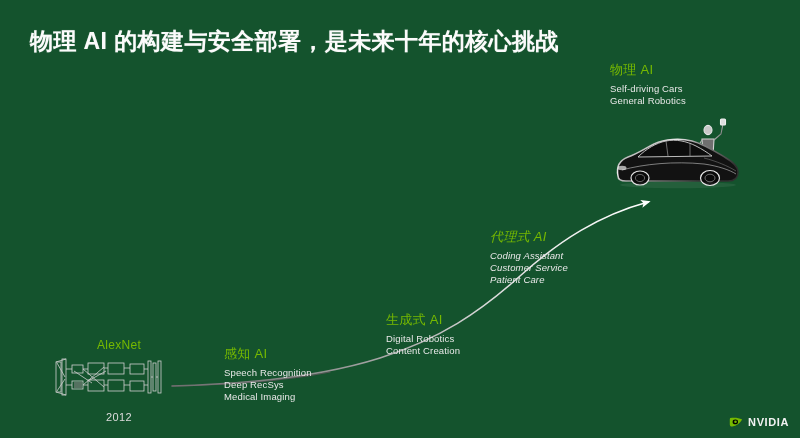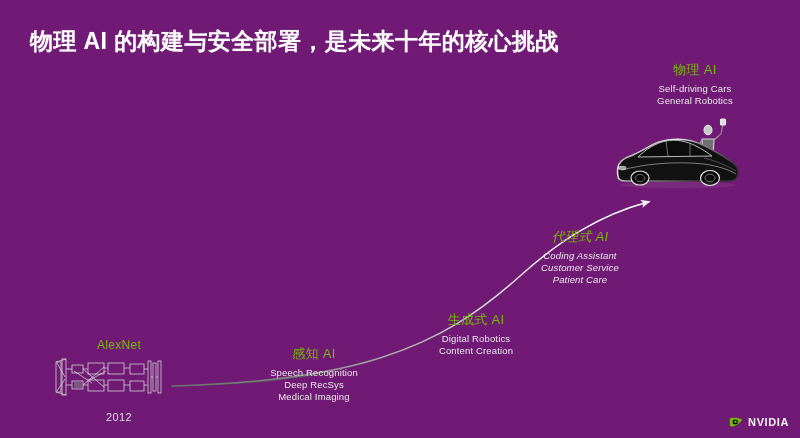--- a/index.html
+++ b/index.html
@@ -14,21 +14,21 @@
     overflow: hidden;
     font-family: "Liberation Sans", "DejaVu Sans", sans-serif;
     color: #ffffff;
     position: relative;
   }
 
   #slide {
     position: relative;
     width: 800px;
     height: 438px;
-    background: #701a75;
+    background: #14532d;
     overflow: hidden;
   }
 
   
   #slide-title {
     position: absolute;
     left: 30px;
     top: 26px;
     font-size: 23px;
     font-weight: bold;
@@ -44,21 +44,20 @@
     left: 0;
     top: 0;
     width: 800px;
     height: 438px;
     pointer-events: none;
   }
 
   
   .stage {
     position: absolute;
-    text-align: center;
     white-space: nowrap;
   }
   .stage-title {
     color: #76b900;
     font-size: 13px;
     font-weight: 500;
     line-height: 16px;
     margin-bottom: 5px;
     letter-spacing: 0.3px;
   }

